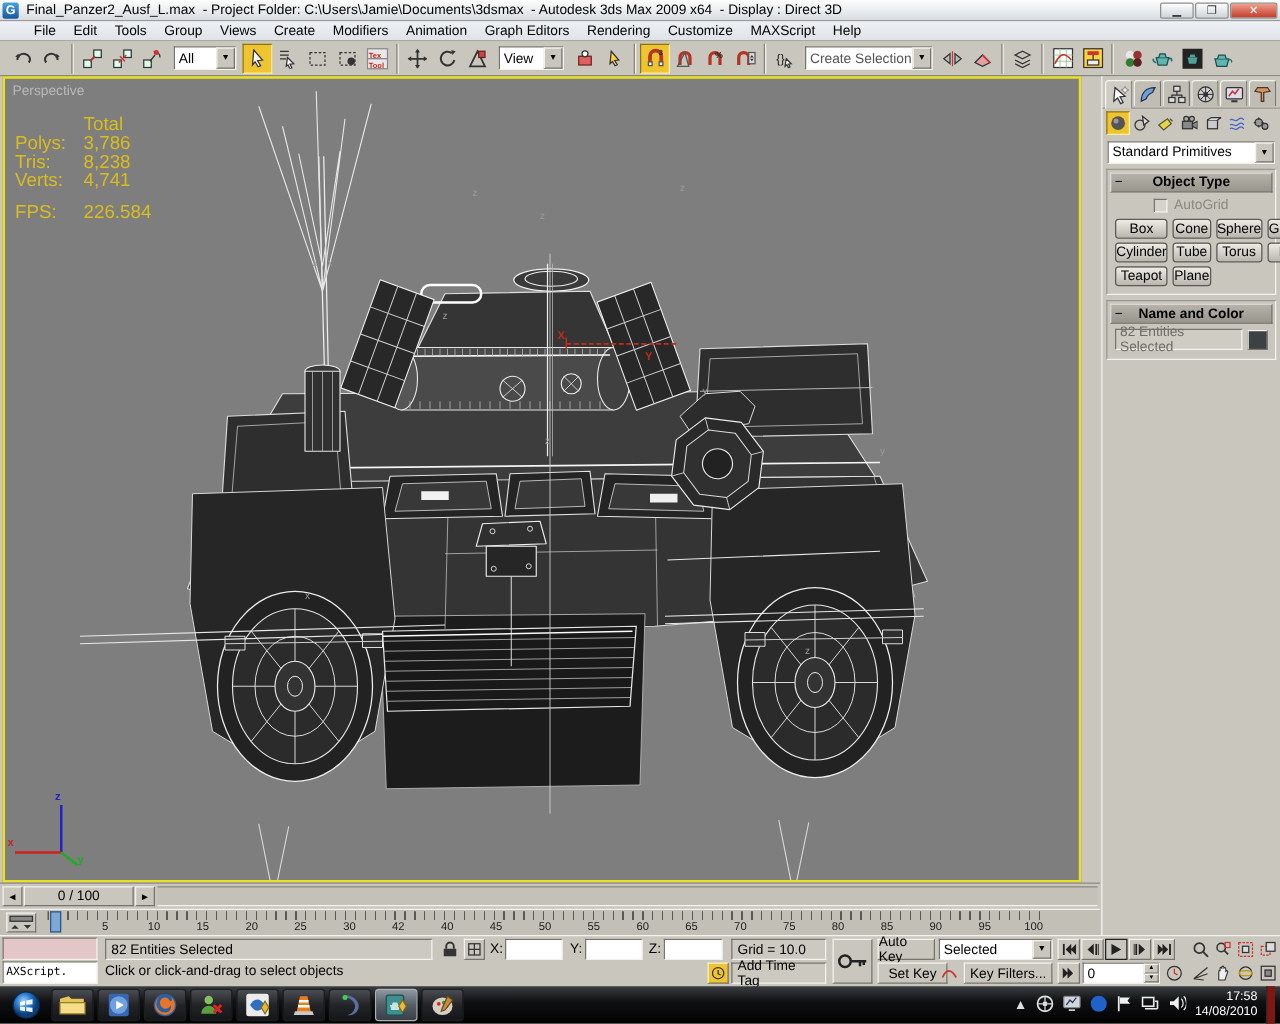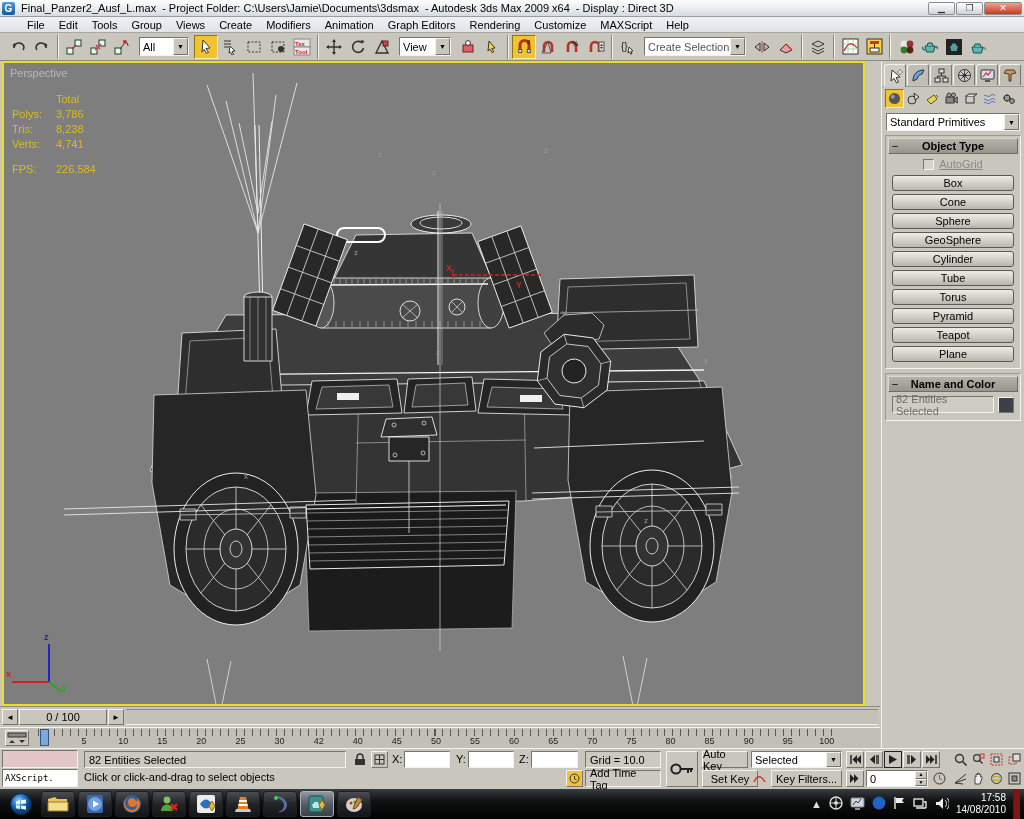--- a/index.html
+++ b/index.html
@@ -43,21 +43,21 @@
     display:flex; align-items:center; padding-left:20px; }
   .menu-item { padding:1px 7px; white-space:nowrap; }
   
   #toolbar { left:0; top:33px; width:1024px; height:28px; background:#c9c6bd;
     border-bottom:1px solid #8b8981; display:flex; align-items:center; padding-left:6px; }
   #toolbar svg { display:block; }
   
   #viewport { left:2px; top:61px; width:863px; height:645px;
     background:#7e7e7e; border:2px solid #e9e021; }
   #vp-label { left:6px; top:4px; color:#b9b9b9; font-size:11px; }
-  #vp-stats { left:6px; top:28px; color:#d9bc1e; font-size:11px; line-height:13px; }
+  #vp-stats { left:6px; top:28px; color:#d9bc1e; font-size:15px; line-height:13px; }
   #vp-stats table td { padding:0 2px 0 0; }
   #vp-stats td.v { padding-left:10px; }
   #viewcube { right:12px; top:58px; width:140px; height:85px; }
   #tripod { left:0; bottom:4px; width:80px; height:70px; }
   
   #cmdpanel { left:881px; top:61px; width:143px; height:687px; background:#c9c6bd;
     border-left:1px solid #f3f2ed; padding-top:2px; }
   #panel-tabs { display:flex; height:23px; padding:1px 2px 0 2px; }
   .ptab { flex:1; height:21px; margin-right:1px; border:1px solid;
     border-color:#f3f2ed #76746c #76746c #f3f2ed; border-bottom:none;
@@ -71,24 +71,24 @@
   .stab.on { background:#efc430; border:1px solid;
     border-color:#8a7714 #fdeea8 #fdeea8 #8a7714; }
   #prim-dd { margin:3px 4px; height:18px; }
   .rollout { margin:4px 3px 0 3px; border:1px solid; border-color:#9a988f #f3f2ed #f3f2ed #9a988f; padding-bottom:5px; }
   .roll-head { height:16px; margin:2px; background:linear-gradient(#b5b2a9,#98958c);
     border:1px solid; border-color:#d9d7cf #6e6c64 #6e6c64 #d9d7cf;
     display:flex; align-items:center; font-weight:bold; }
   .roll-minus { width:12px; text-align:center; font-weight:normal; }
   .roll-title { flex:1; text-align:center; margin-right:12px; }
   .autogrid-row { display:flex; align-items:center; justify-content:center;
-    height:16px; color:#8a887f; margin:2px 0;text-decoration:underline; }
+    height:16px; color:#8a887f; margin:2px 0; }
   .cbx { width:11px; height:11px; background:#d6d3ca; border:1px solid;
     border-color:#76746c #f3f2ed #f3f2ed #76746c; margin-right:5px; }
-  #obj-grid { display:grid; grid-template-columns:1fr; gap:3px 4px; padding:1px 6px; }
+  #obj-grid { display:grid; grid-template-columns:1fr 1fr 1fr 1fr; gap:3px 4px; padding:1px 6px; }
   .panel-btn { height:16px; border-radius:3px; border:1px solid #5c5a54;
     background:linear-gradient(#eeece6,#b9b6ad); display:flex; align-items:center;
     justify-content:center; }
   #name-row { display:flex; align-items:center; gap:4px; padding:2px 6px; }
   #name-field { flex:1; height:17px; background:#cfccc4; color:#6e6c66;
     display:flex; align-items:center; padding:0 3px; }
   #color-swatch { width:16px; height:16px; background:#3c4146; border:1px solid;
     border-color:#f3f2ed #76746c #76746c #f3f2ed; }
   
   #timeslider { left:0; top:706px; width:880px; height:21px; background:#c9c6bd;

